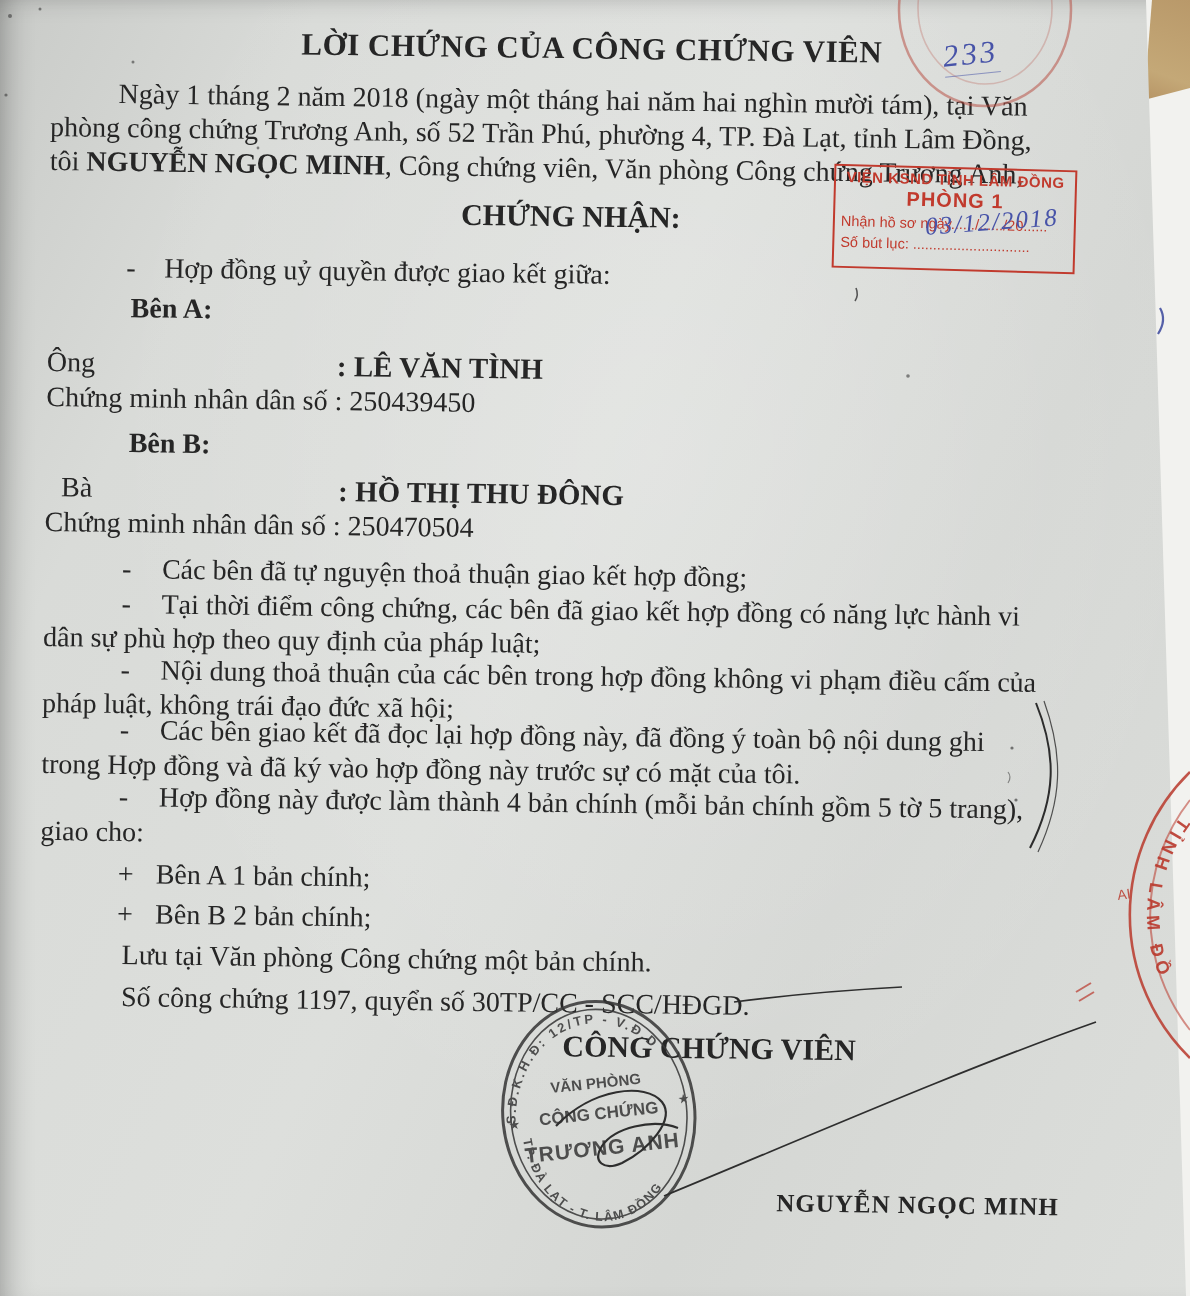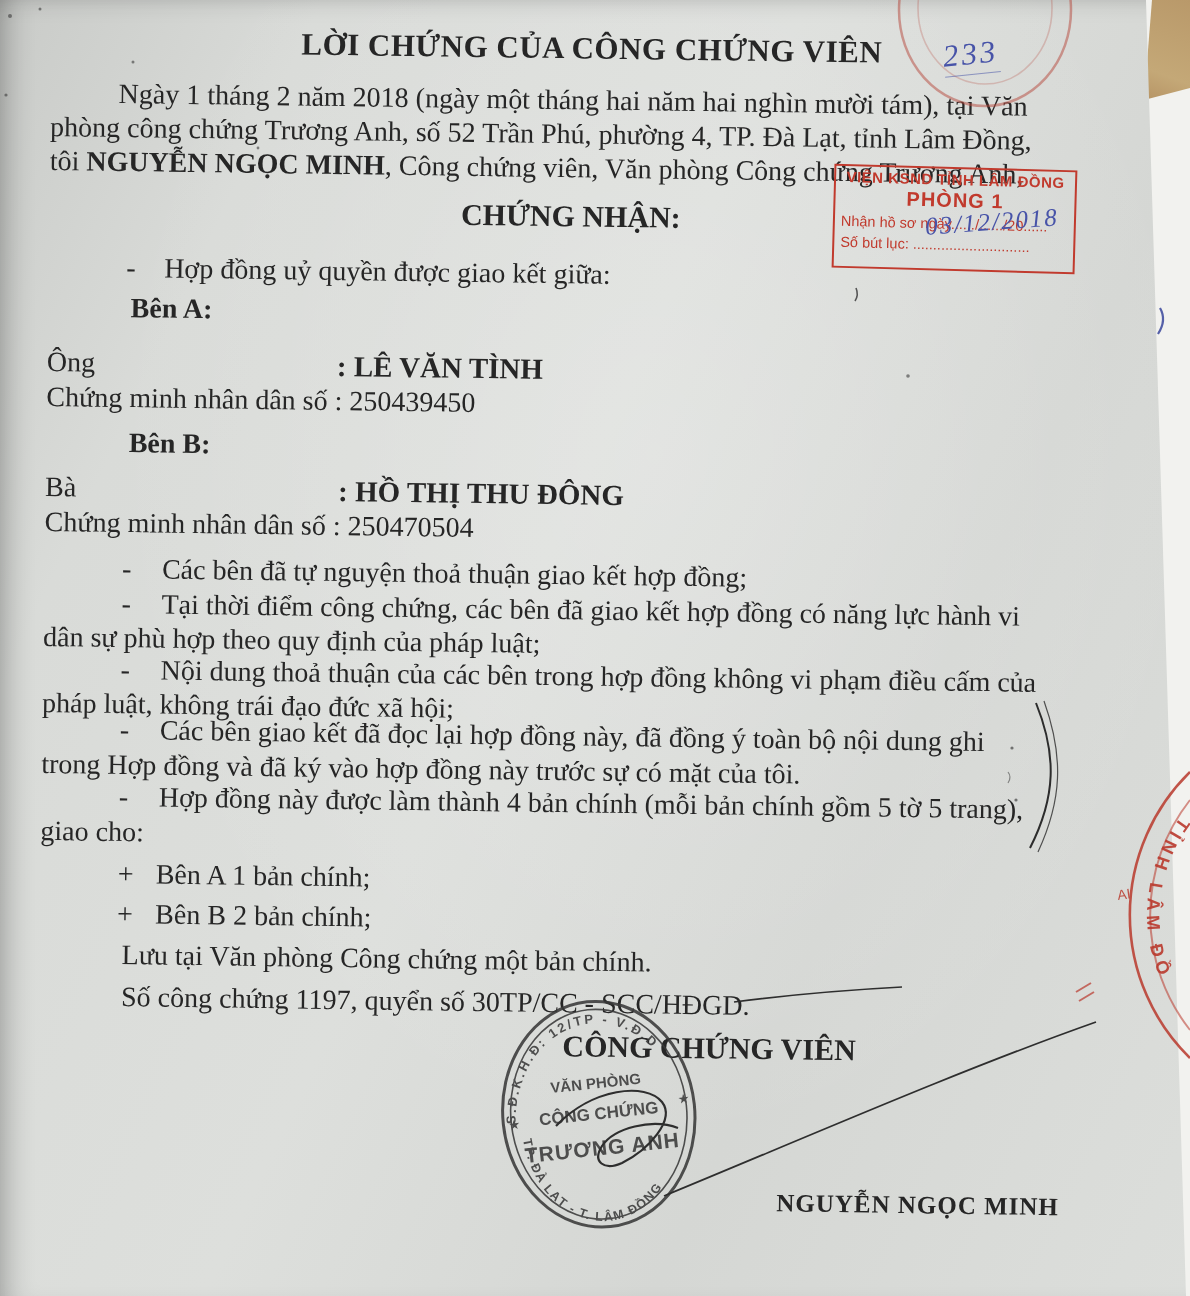--- a/index.html
+++ b/index.html
@@ -71,21 +71,21 @@
 
   <div class="line" style="left:78px;top:250px;">-</div>
   <div class="line" style="left:116px;top:250px;">Hợp đồng uỷ quyền được giao kết giữa:</div>
 
   <div class="line b" style="left:83px;top:290px;">Bên A:</div>
   <div class="line" style="left:0px;top:345px;">Ông</div>
   <div class="line b" style="left:290px;top:345px;font-size:29px;">: LÊ VĂN TÌNH</div>
   <div class="line" style="left:0px;top:380px;">Chứng minh nhân dân số : 250439450</div>
 
   <div class="line b" style="left:83px;top:425px;">Bên B:</div>
-  <div class="line" style="left:0px;top:470px;">Bà</div>
+  <div class="line" style="left:16px;top:470px;">Bà</div>
   <div class="line b" style="left:293px;top:470px;font-size:29px;">: HỒ THỊ THU ĐÔNG</div>
   <div class="line" style="left:0px;top:505px;">Chứng minh nhân dân số : 250470504</div>
 
   <div class="line" style="left:78px;top:551px;">-</div>
   <div class="line" style="left:118px;top:551px;">Các bên đã tự nguyện thoả thuận giao kết hợp đồng;</div>
 
   <div class="line" style="left:78px;top:586px;">-</div>
   <div class="line" style="left:118px;top:586px;">Tại thời điểm công chứng, các bên đã giao kết hợp đồng có năng lực hành vi</div>
   <div class="line" style="left:0px;top:620px;">dân sự phù hợp theo quy định của pháp luật;</div>
 

